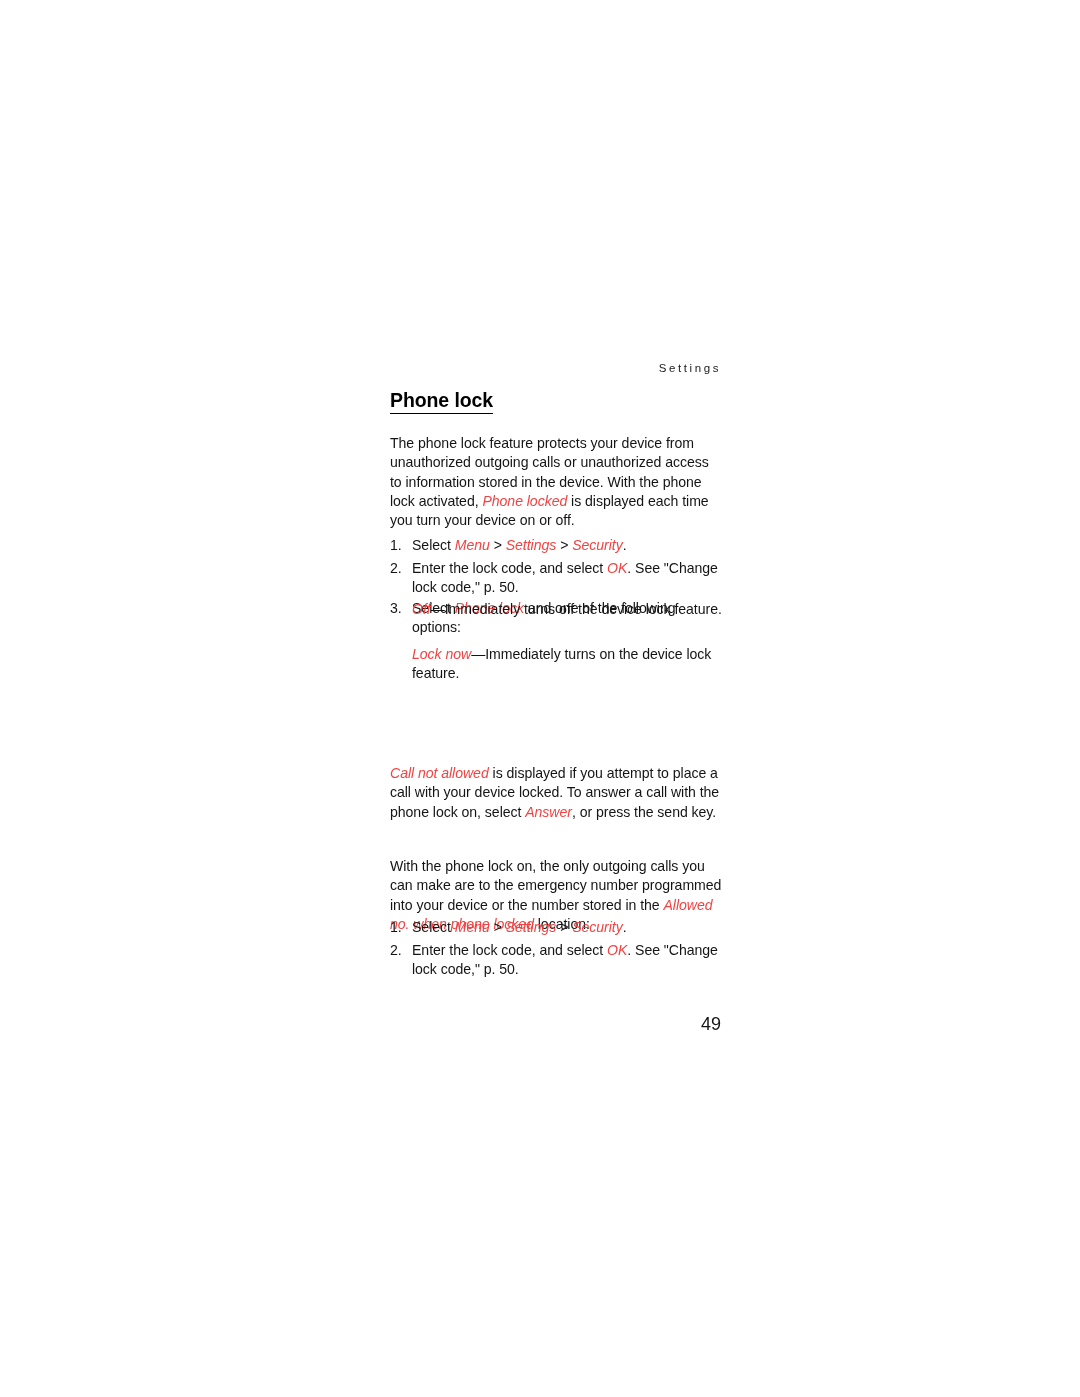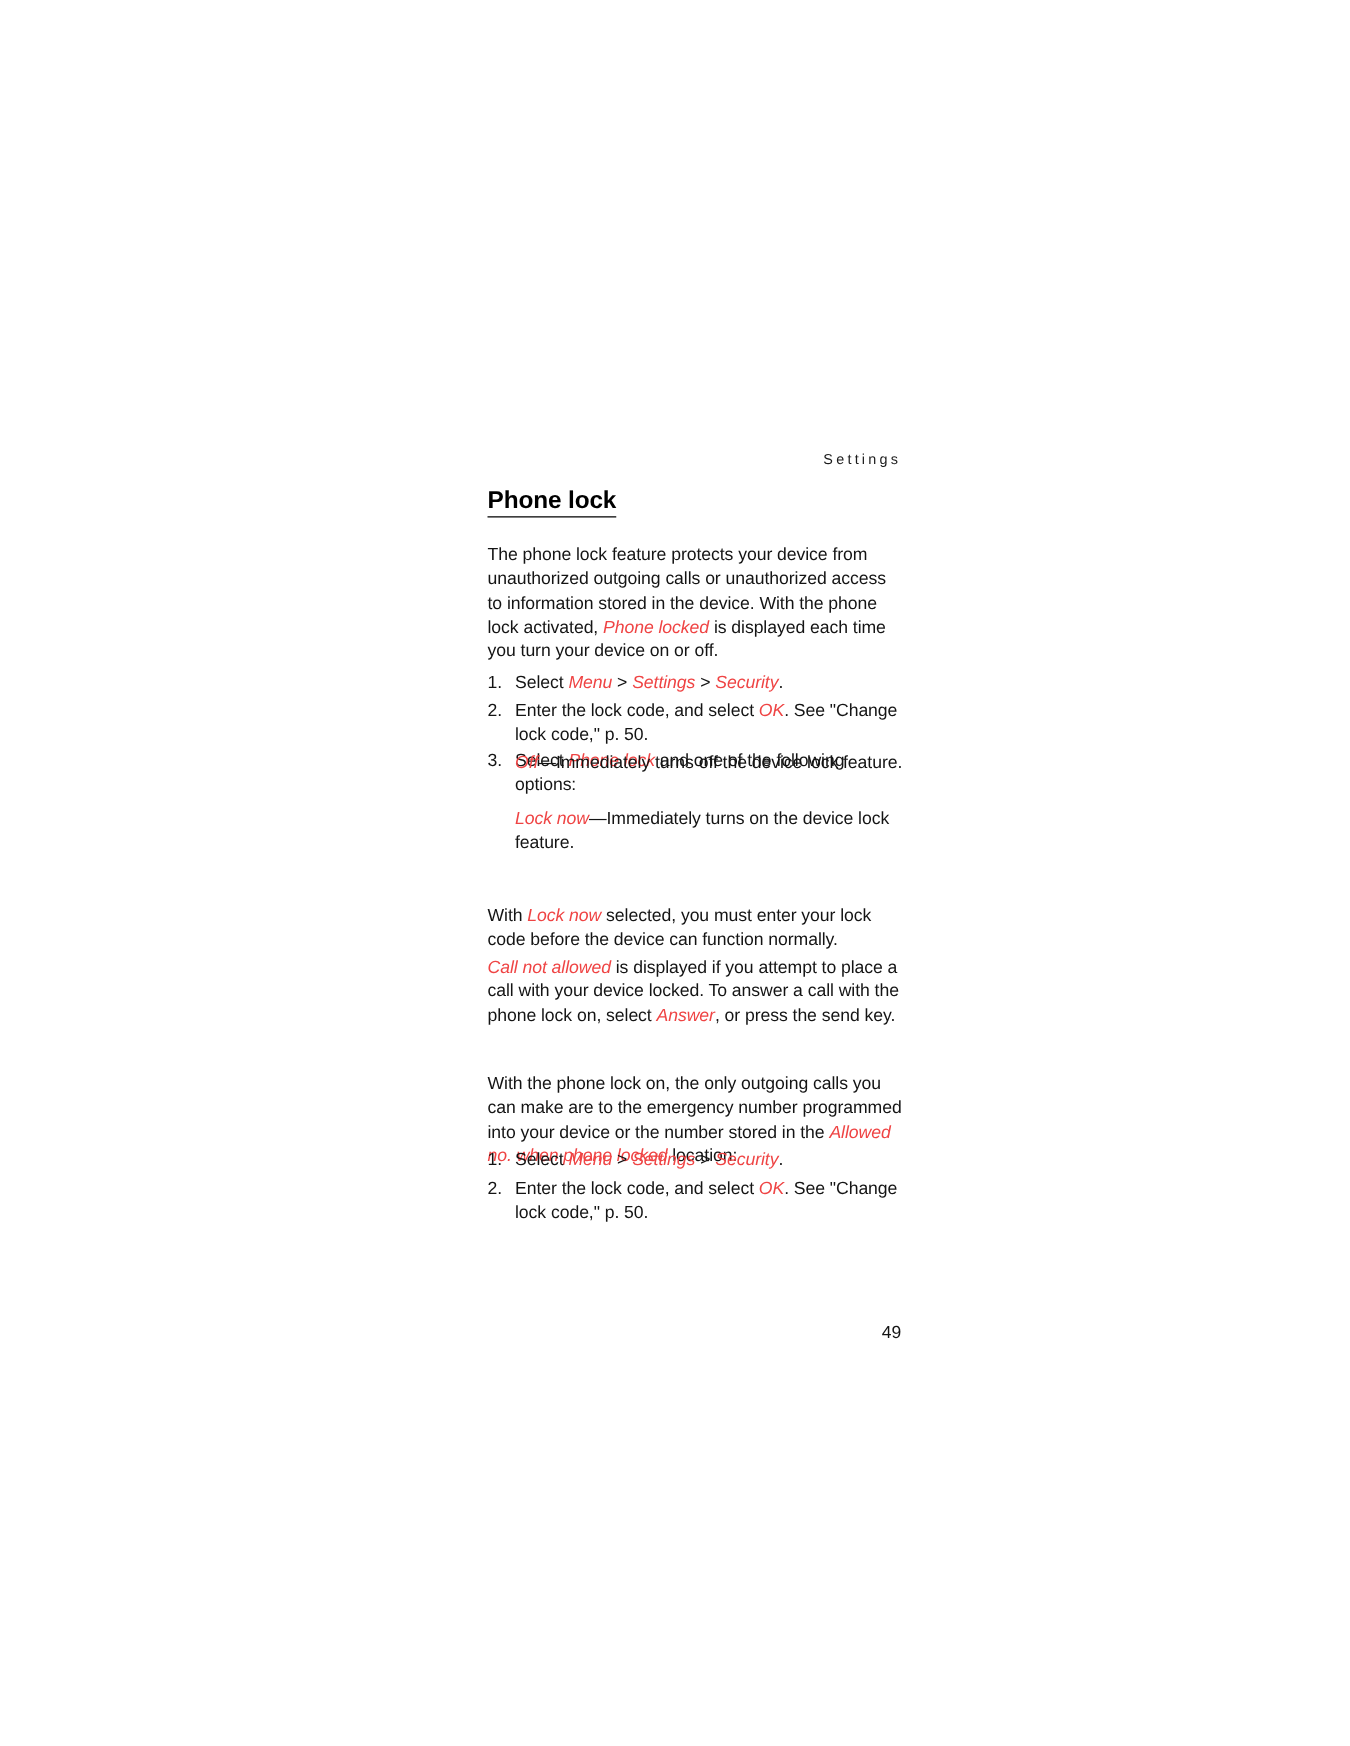--- a/index.html
+++ b/index.html
@@ -108,24 +108,23 @@
     font-style: italic;
   }
 
   
   .folio {
     position: absolute;
     left: 390px;
     top: 1016px;
     width: 331px;
     text-align: right;
-    font-size: 14px;
+    font-size: 18px;
     color: #141414;
     line-height: 16px;
-    margin-top: 41px;
   }
 </style>
 </head>
 <body>
 
 <div class="page">
 
   <div class="running-header">Settings</div>
 
   <div class="heading-wrap" style="top:388px;">
@@ -145,21 +144,20 @@
 
   <div class="li" style="top:599px;">
     <span class="num">3.</span><span>Select </span><span class="ui">Phone lock</span><span> and one of the following options:</span>
   </div>
 
   <div class="subopt" style="top:600px;"><span class="ui">Off</span><span>—Immediately turns off the device lock feature.</span></div>
 
   <div class="subopt" style="top:645px;"><span class="ui">Lock now</span><span>—Immediately turns on the device lock feature.</span></div>
 
 
-  <p class="para" style="top:709px;"><span>With </span><span class="ui">Lock now</span><span> selected, you must enter your lock code before the device can function normally.</span></p>
 
   <p class="para" style="top:750px;"><span class="ui">Call not allowed</span><span> is displayed if you attempt to place a call with your device locked. To answer a call with the phone lock on, select </span><span class="ui">Answer</span><span>, or press the send key.</span></p>
 
 
   <p class="para" style="top:843px;"><span>With the phone lock on, the only outgoing calls you can make are to the emergency number programmed into your device or the number stored in the </span><span class="ui">Allowed no. when phone locked</span><span> location:</span></p>
 
   <div class="li" style="top:918px;">
     <span class="num">1.</span><span>Select </span><span class="ui">Menu</span><span> &gt; </span><span class="ui">Settings</span><span> &gt; </span><span class="ui">Security</span><span>.</span>
   </div>
 

